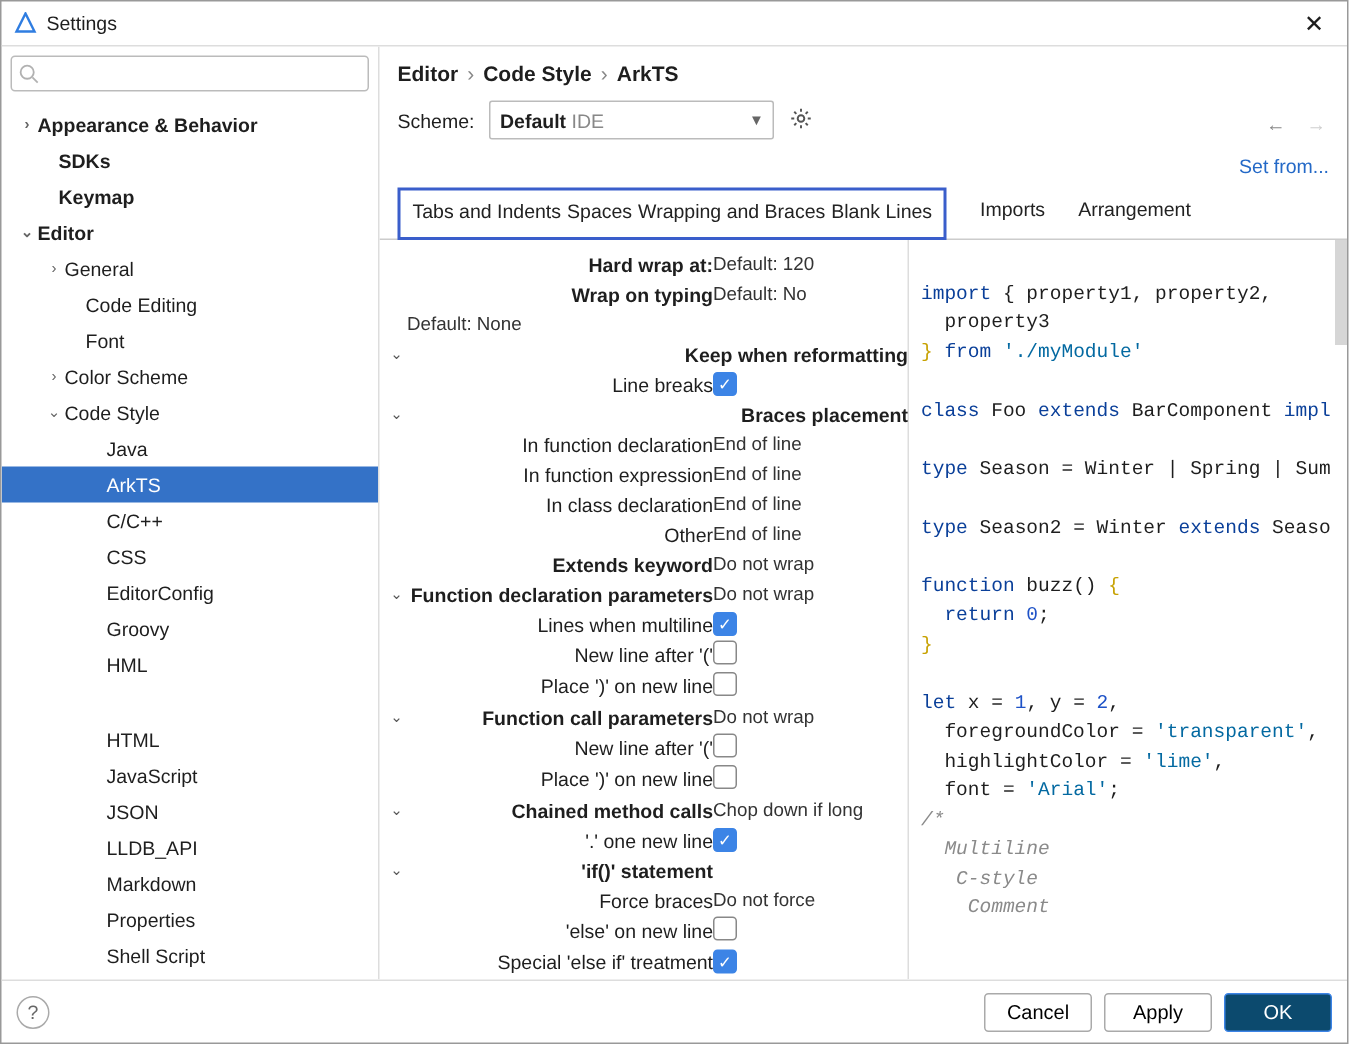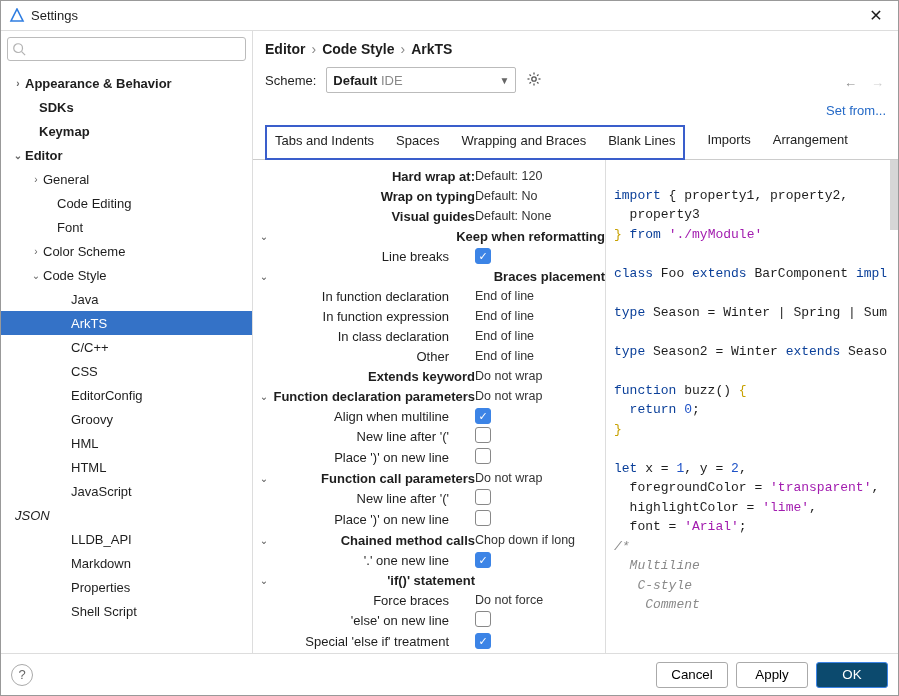--- a/index.html
+++ b/index.html
@@ -125,21 +125,20 @@
     align-items: flex-end;
   }
   .tab {
     padding: 4px 2px 6px 2px;
     cursor: pointer;
     color: #222;
   }
   .tabs-hlgroup {
     border: 2px solid #3a5ecb;
     display: flex;
-    gap: 18px;
     padding: 2px 6px 4px 6px;
     margin-bottom: -1px;
   }
   .content {
     flex: 1;
     display: flex;
     overflow: hidden;
   }
   .settingspanel {
     width: 352px;
@@ -149,21 +148,21 @@
   .row {
     display: flex;
     align-items: center;
     min-height: 20px;
     padding: 1px 0;
   }
   .row .chev2 { width: 14px; text-align: center; font-size: 10px; color: #555;}
   .row .label { flex: 1; text-align: right; }
   .row .val { width: 130px; color: #333; font-size: 12.5px;}
   .row.section .label { font-weight: 600; }
-  .row.sub { padding-left: 26px; gap: 26px; }
+  .row.sub { padding-left: 26px; }
   .row.sub .label { flex: 1; }
   .cb {
     width: 16px; height: 16px;
     border: 1px solid #888;
     border-radius: 3px;
     display: inline-flex;
     align-items: center;
     justify-content: center;
   }
   .cb.checked {
@@ -178,21 +177,21 @@
     padding: 6px 8px;
     font-family: "Consolas","Courier New",monospace;
     font-size: 13px;
     line-height: 1.5;
     white-space: pre;
     overflow: auto;
     background: #fff;
     position: relative;
   }
   .kw { color: #0a3f99; }
-  .str { color: #a21caf; }
+  .str { color: #0369a1; }
   .num { color: #1e52c7; }
   .brace-y { color: #c7a100; }
   .comment { color: #8a8a8a; font-style: italic;}
   .footer {
     height: 42px;
     border-top: 1px solid #ddd;
     display: flex;
     align-items: center;
     padding: 0 10px;
     gap: 8px;
@@ -303,29 +302,29 @@
           <span>EditorConfig</span>
         </div>
         <div class="tnode" style="padding-left: 56px;">
           <span class="chev"></span>
           <span>Groovy</span>
         </div>
         <div class="tnode" style="padding-left: 56px;">
           <span class="chev"></span>
           <span>HML</span>
         </div>
-        <div class="tnode" style="padding-left: 56px;">
+        <div class="tnode" style="padding-left: 56px; margin-top: 26px;">
           <span class="chev"></span>
           <span>HTML</span>
         </div>
         <div class="tnode" style="padding-left: 56px;">
           <span class="chev"></span>
           <span>JavaScript</span>
         </div>
-        <div class="tnode" style=" font-style: italic;">
+        <div class="tnode" style="padding-left: 56px;">
           <span class="chev"></span>
           <span>JSON</span>
         </div>
         <div class="tnode" style="padding-left: 56px;">
           <span class="chev"></span>
           <span>LLDB_API</span>
         </div>
         <div class="tnode" style="padding-left: 56px;">
           <span class="chev"></span>
           <span>Markdown</span>
@@ -397,21 +396,20 @@
             <span class="label" style="font-weight:600">Hard wrap at:</span>
             <span class="val">Default: 120</span>
           </div>
           <div class="row">
             <span class="chev2"></span>
             <span class="label" style="font-weight:600">Wrap on typing</span>
             <span class="val">Default: No</span>
           </div>
           <div class="row">
             <span class="chev2"></span>
-            <span class="label" style="font-weight:600">Visual guides</span>
             <span class="val">Default: None</span>
           </div>
           <div class="row section">
             <span class="chev2">⌄</span>
             <span class="label">Keep when reformatting</span>
           </div>
           <div class="row sub">
             <span class="label">Line breaks</span>
             <span class="val"><span class="cb checked">✓</span></span>
           </div>
@@ -439,21 +437,21 @@
             <span class="chev2"></span>
             <span class="label" style="font-weight:600">Extends keyword</span>
             <span class="val">Do not wrap</span>
           </div>
           <div class="row section">
             <span class="chev2">⌄</span>
             <span class="label">Function declaration parameters</span>
             <span class="val">Do not wrap</span>
           </div>
           <div class="row sub">
-            <span class="label">Align when multiline</span>
+            <span class="label">Lines when multiline</span>
             <span class="val"><span class="cb checked">✓</span></span>
           </div>
           <div class="row sub">
             <span class="label">New line after '('</span>
             <span class="val"><span class="cb"></span></span>
           </div>
           <div class="row sub">
             <span class="label">Place ')' on new line</span>
             <span class="val"><span class="cb"></span></span>
           </div>

